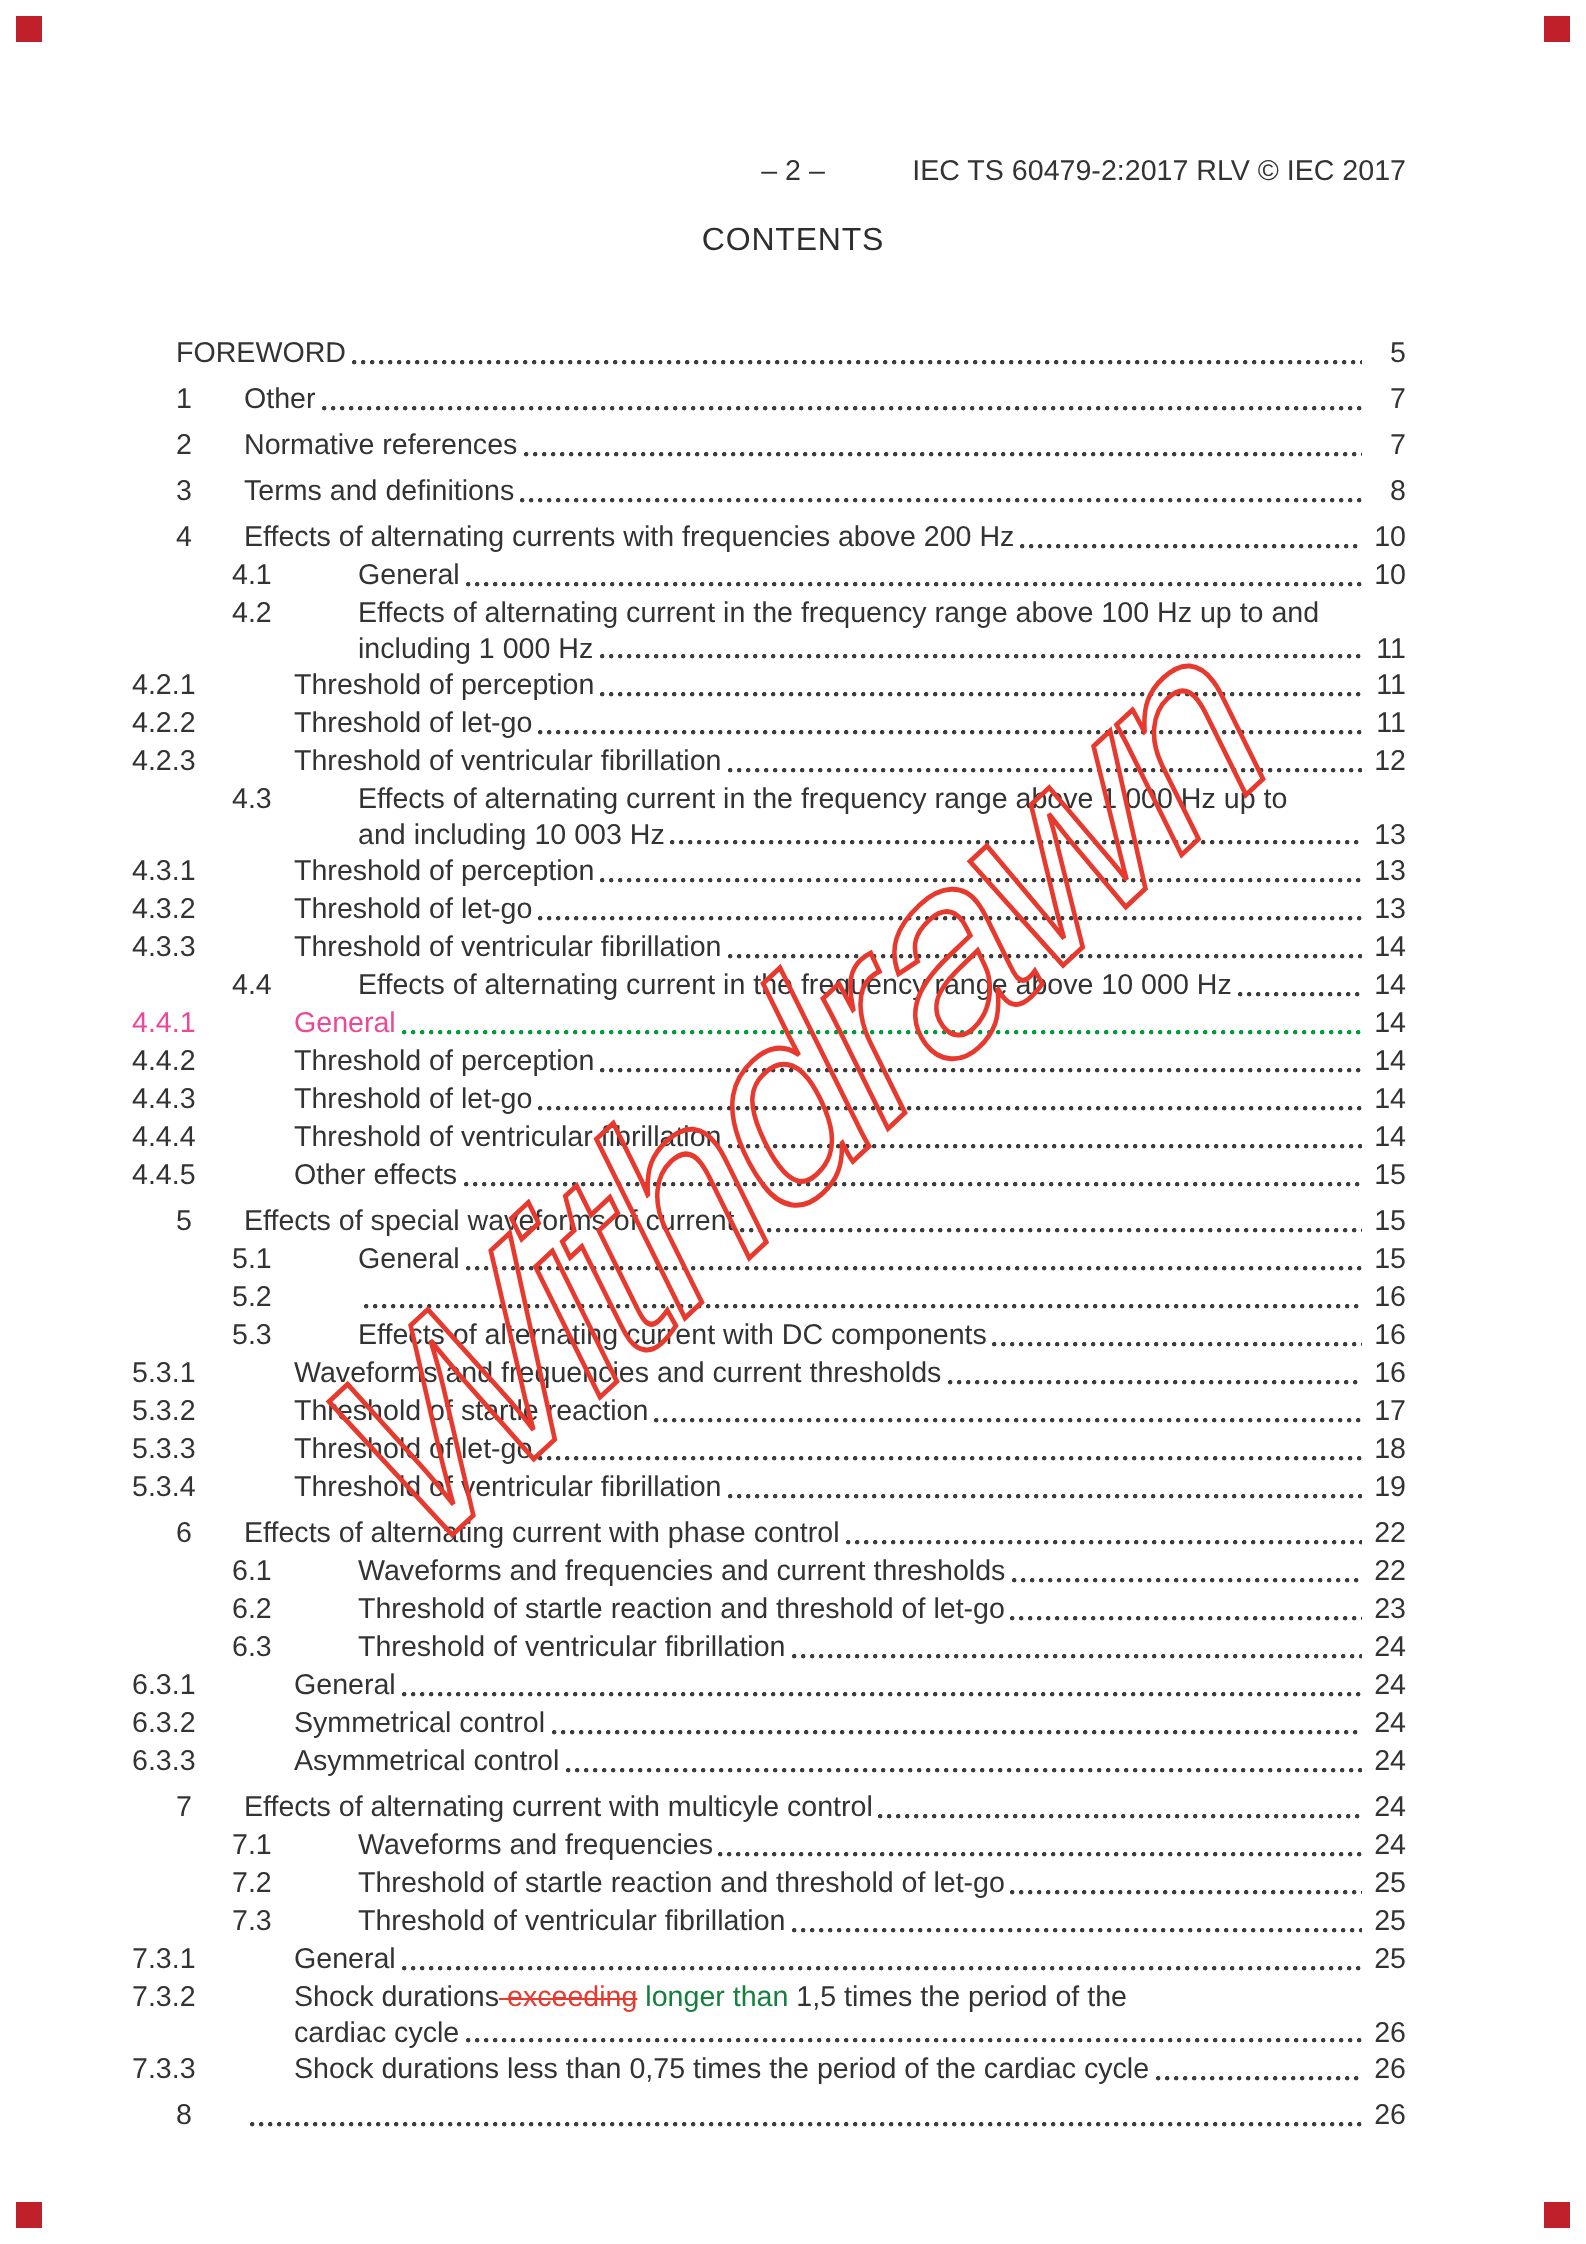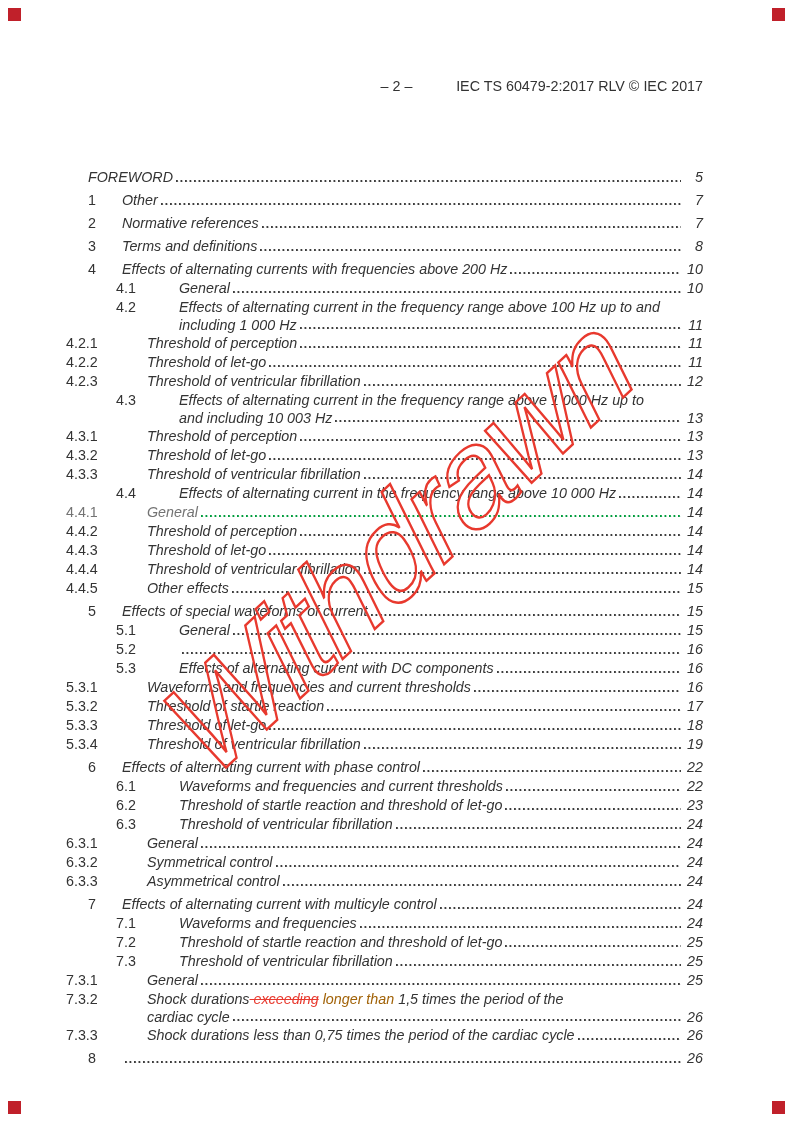--- a/index.html
+++ b/index.html
@@ -34,35 +34,35 @@
   .row.l1{margin-top:4px;}
   .row.l0{padding-left:88px;}
   .row.l1{padding-left:88px;}
   .row.l2{padding-left:116px;}
   .row.l3{padding-left:66px;}
   .num{flex:0 0 auto;display:inline-block;white-space:nowrap;}
   .l1 .num{width:34px;}
   .l2 .num{width:63px;}
   .l3 .num{width:81px;}
   .body{flex:1 1 auto;min-width:0;}
-  .line{display:flex;align-items:flex-end;font-style:italic;}
+  .line{display:flex;align-items:flex-end;}
   .line.cont{line-height:17px;}
   .t{white-space:pre;}
   .leader{flex:1 1 auto;min-width:8px;margin:0 2px 0 3px;align-self:stretch;
     background-image:radial-gradient(circle at 1.1px 1.1px,#3d3d3d 1px,rgba(0,0,0,0) 1.25px);
     background-size:4.5px 3px;background-repeat:repeat-x;background-position:left calc(100% - 4px);}
   .pg{flex:0 0 auto;min-width:20px;text-align:right;white-space:nowrap;}
 
   
-  .row.green .num,.row.green .t{color:#737373;}
+  .row.green .num,.row.green .t{color:#ec4899;}
   .row.green .leader{
     background-image:radial-gradient(circle at 1.1px 1.1px,#009c3c 1px,rgba(0,0,0,0) 1.25px);}
   
   .del{color:#e8392e;text-decoration:line-through;text-decoration-thickness:1.4px;white-space:pre;}
-  .add{color:#a16207;white-space:pre;}
+  .add{color:#15803d;white-space:pre;}
 
   
   .watermark{
     position:absolute;left:398px;top:545px;z-index:5;pointer-events:none;
     transform:translate(-50%,-50%) rotate(-43deg) skewX(-6deg);
     font-size:132px;font-style:italic;font-weight:400;letter-spacing:-4px;
     color:transparent;-webkit-text-stroke:2.4px #e8392e;white-space:nowrap;}
 </style>
 </head>
 <body>
@@ -72,20 +72,21 @@
   <div class="corner tl"></div>
   <div class="corner tr"></div>
   <div class="corner bl"></div>
   <div class="corner br"></div>
 
   <div class="header">
     <span class="page-marker">– 2 –</span>
     <span class="doc-ref">IEC TS 60479-2:2017 RLV © IEC 2017</span>
   </div>
 
+  <div class="title">CONTENTS</div>
 
   <div class="toc" id="toc">
       <div class="row l0">
         <div class="body">
           <div class="line">
             <span class="t">FOREWORD</span>
             <span class="leader"></span>
             <span class="pg">5</span>
           </div>
         </div>

